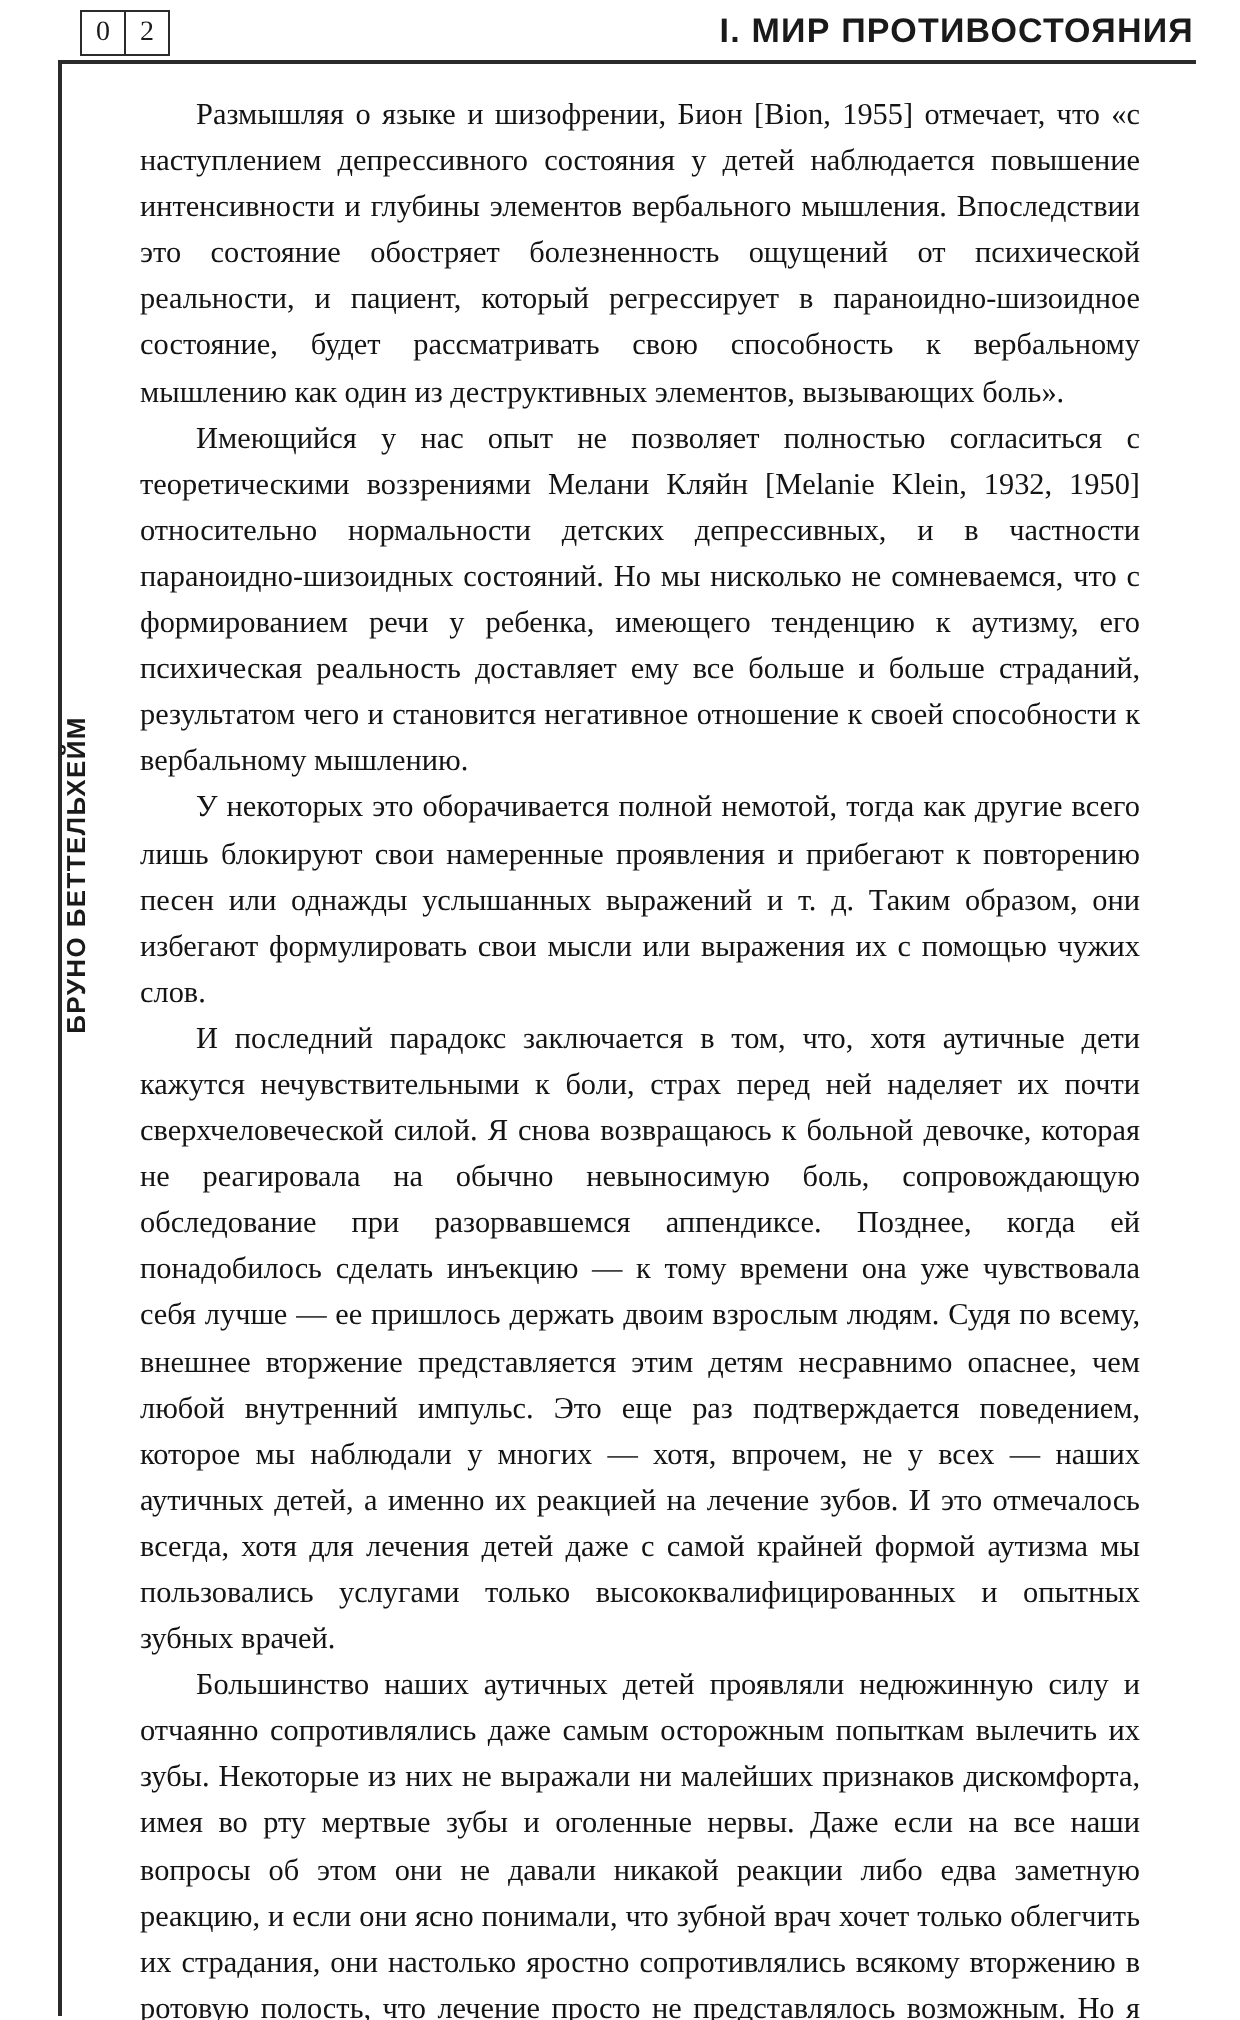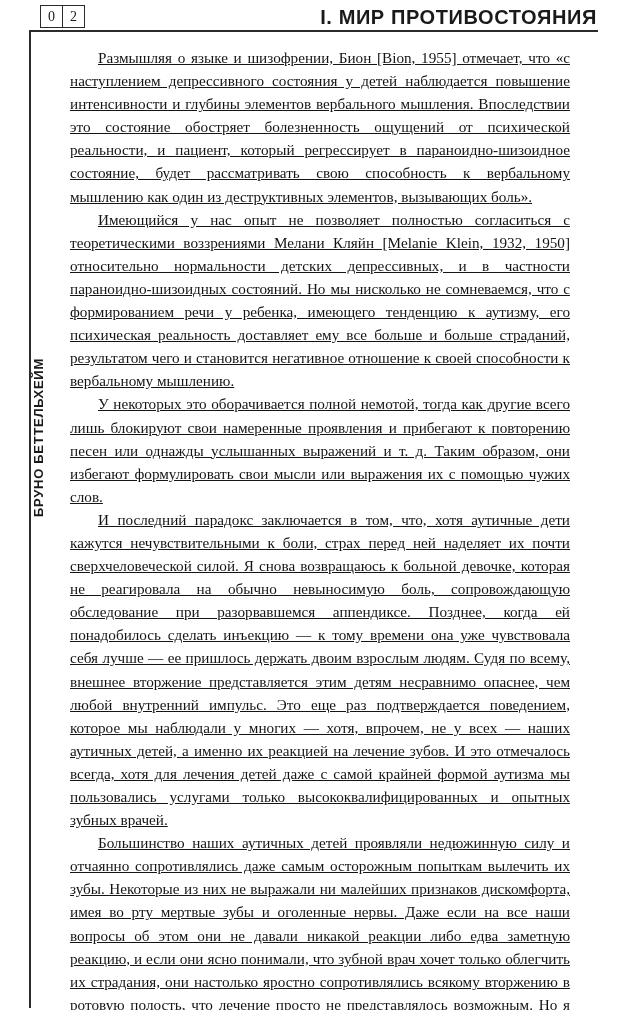--- a/index.html
+++ b/index.html
@@ -54,21 +54,21 @@
   .page-number-box .cell.first {
     border-right: 1px solid #2b2b2b;
   }
 
   .running-title {
     position: absolute;
     right: 23px;
     top: 6px;
     font-family: "Liberation Sans", sans-serif;
     font-weight: bold;
-    font-size: 20px;
+    font-size: 17px;
     letter-spacing: 0.6px;
     color: #1a1a1a;
     text-transform: uppercase;
     white-space: nowrap;
   }
 
   .header-rule {
     position: absolute;
     left: 29px;
     right: 22px;
@@ -113,21 +113,20 @@
     font-size: 15.2px;
     line-height: 23.1px;
     text-align: justify;
     text-justify: inter-word;
     color: #141414;
     hyphens: manual;
   }
   .body-text p {
     margin: 0;
     text-indent: 28px;
-    text-decoration: underline;
   }
 </style>
 </head>
 <body>
 
 <div class="page">
 
   <div class="header">
     <div class="page-number-box">
       <div class="cell first">0</div>

